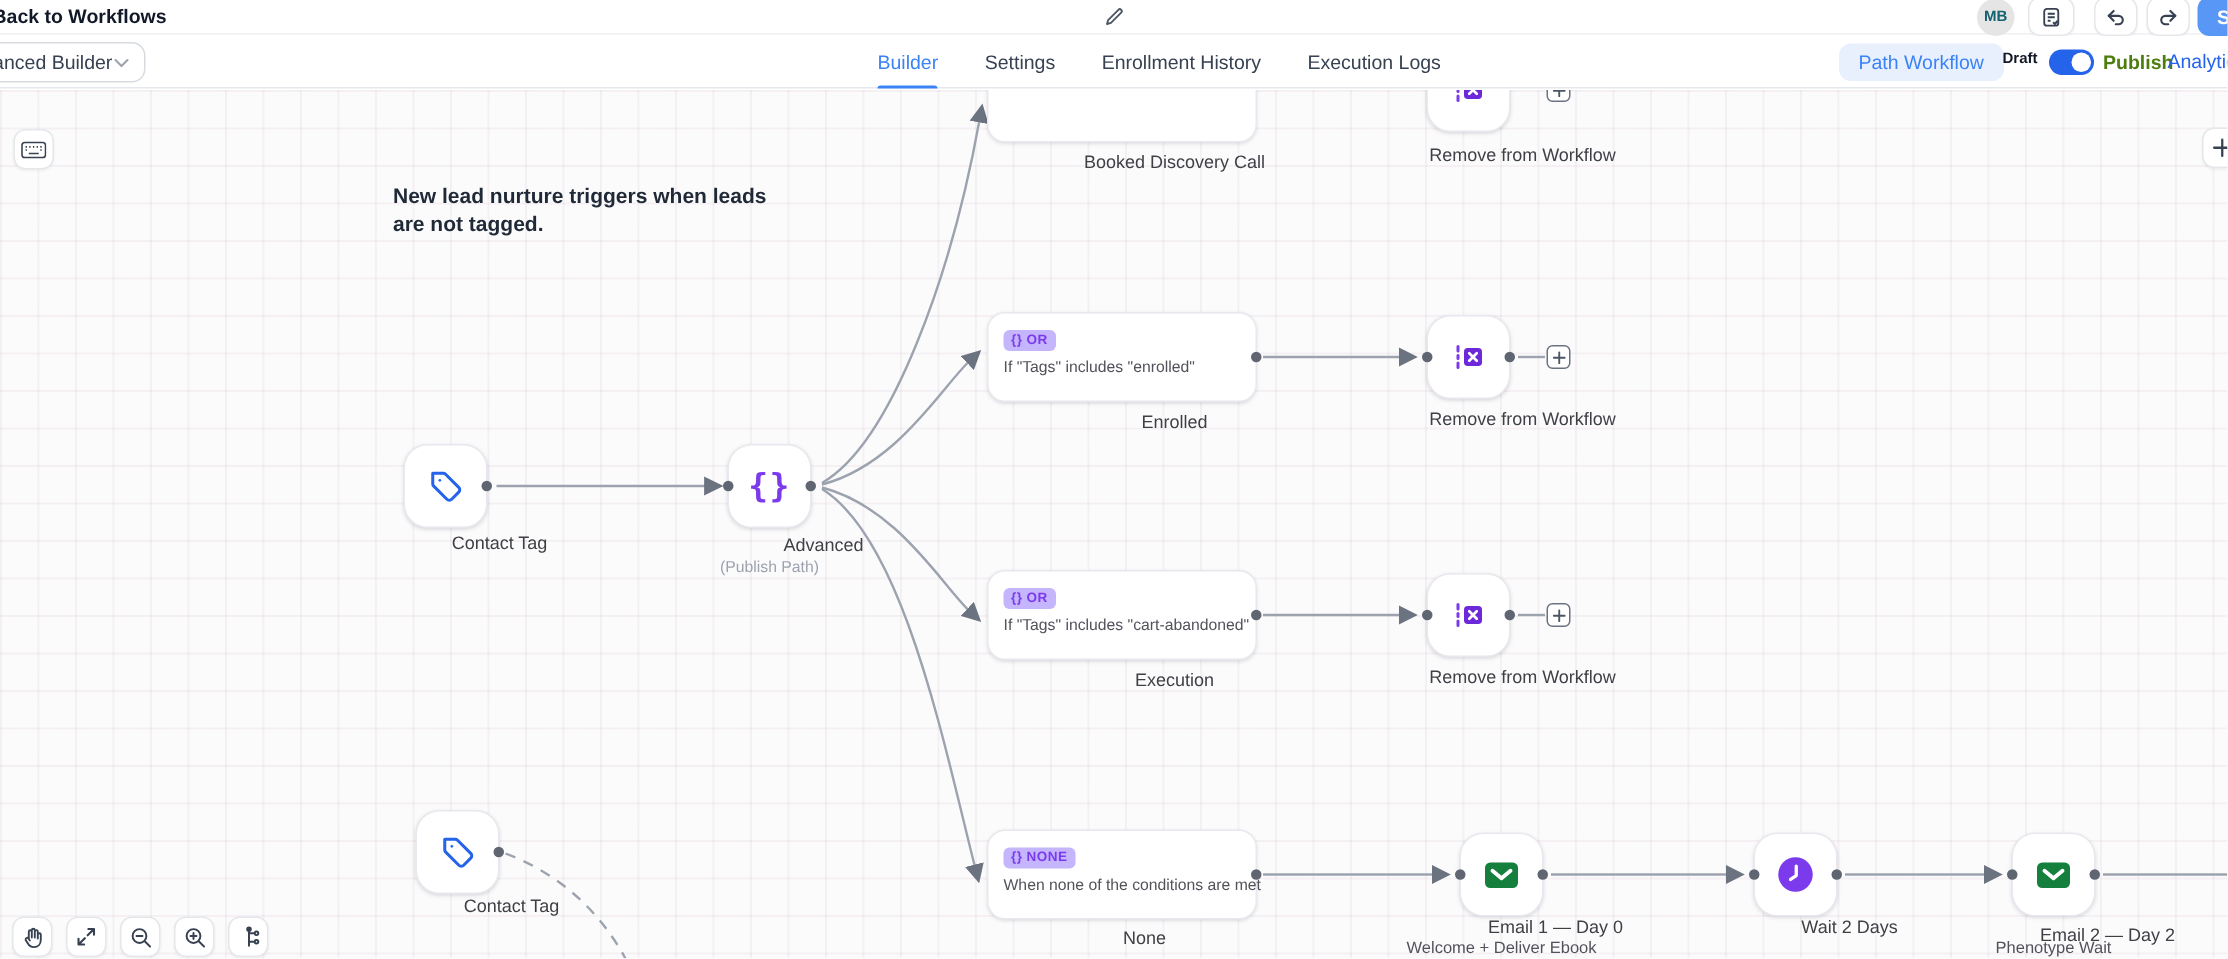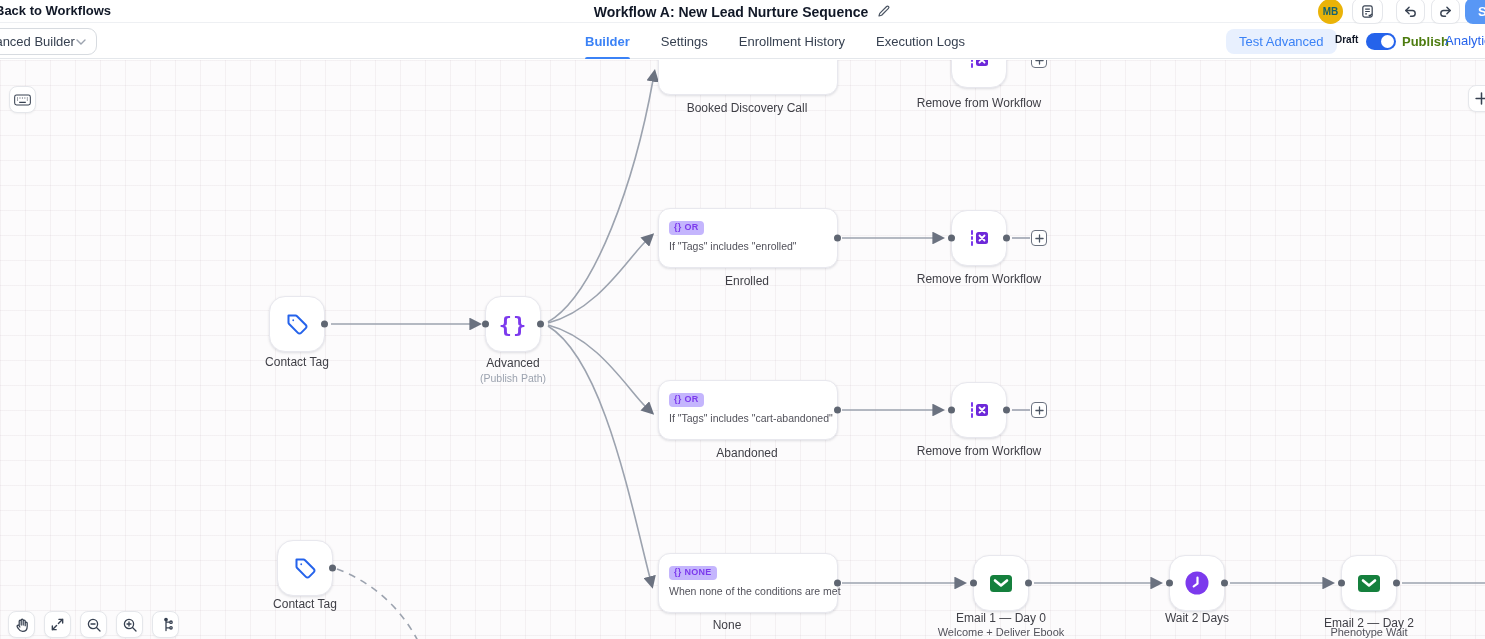--- a/index.html
+++ b/index.html
@@ -7,37 +7,37 @@
   body {
     width:1485px; height:639px; overflow:hidden; position:relative;
     font-family:"Liberation Sans", sans-serif; background:#fff; color:#111827;
   }
   
   .header { position:absolute; left:0; top:0; width:1485px; height:23px; background:#fff; border-bottom:1px solid #eef0f3; z-index:30; }
   .back-link { position:absolute; left:-5px; top:3px; font-size:13px; font-weight:700; color:#111827; white-space:nowrap; cursor:pointer; }
   .title-wrap { position:absolute; left:0; right:0; top:0; height:23px; display:flex; align-items:center; justify-content:center; gap:8px; }
   .wf-title { font-size:14px; font-weight:600; color:#111827; white-space:nowrap; }
   .edit-icon { display:flex; cursor:pointer; }
-  .avatar { position:absolute; left:1318px; top:-1px; width:25px; height:25px; border-radius:50%; background:#eab308; color:#14616f;
+  .avatar { position:absolute; left:1318px; top:-1px; width:25px; height:25px; border-radius:50%; background:#e5e5e5; color:#14616f;
             font-size:10px; font-weight:700; display:flex; align-items:center; justify-content:center; cursor:pointer; }
   .hbtn { position:absolute; top:-2px; height:26px; background:#fff; border:1px solid #e5e7eb; border-radius:8px;
           display:flex; align-items:center; justify-content:center; cursor:pointer; box-shadow:0 1px 1px rgba(0,0,0,.03); }
   .hbtn.doc   { left:1352px; width:31px; }
   .hbtn.undo  { left:1396px; width:29px; }
   .hbtn.redo  { left:1431px; width:29px; }
   .save-btn { position:absolute; left:1465px; top:-2px; height:26px; width:62px; background:#5897f5; color:#fff; border:none;
               border-radius:8px; font-size:13px; font-weight:600; text-align:left; padding-left:13px; cursor:pointer; }
   
   .toolbar { position:absolute; left:0; top:24px; width:1485px; height:35px; background:#fff; border-bottom:1px solid #e4e7eb; z-index:30; }
   .mode-select { position:absolute; left:-40px; top:4px; width:137px; height:27px; border:1px solid #d7dbe0; border-radius:9px;
                  background:#fff; display:flex; align-items:center; padding:0 10px 0 12px; font-size:13px; color:#374151; cursor:pointer; }
   .mode-select .chev { margin-left:auto; display:flex; }
   .tabs { position:absolute; left:585px; top:0; height:35px; display:flex; gap:31px; }
   .tab { position:relative; height:35px; display:flex; align-items:center; font-size:13px; color:#374151; cursor:pointer; white-space:nowrap; }
-  .tab.active { color:#3b82f6; font-weight:700; }
+  .tab.active { color:#3b82f6; font-weight:400; }
   .tab.active::after { content:""; position:absolute; left:0; right:0; bottom:0; height:2px; background:#3b82f6; border-radius:2px 2px 0 0; }
   .test-btn { position:absolute; left:1226px; top:5px; height:25px; padding:0 13px; background:#e8f0fe; color:#3b82f6;
               border:none; border-radius:8px; font-size:13px; font-weight:500; cursor:pointer; white-space:nowrap; }
   .draft-label { position:absolute; left:1335px; top:10px; font-size:10px; font-weight:600; color:#111827; }
   .pub-toggle { position:absolute; left:1366px; top:9px; width:30px; height:17px; border-radius:9px; background:#2563eb; cursor:pointer; }
   .pub-toggle .knob { position:absolute; right:2px; top:2px; width:13px; height:13px; border-radius:50%; background:#fff; }
   .publish-label { position:absolute; left:1402px; top:10px; font-size:13px; font-weight:700; color:#4d7c0f; }
   .analytics { position:absolute; left:1440px; top:9px; width:45px; overflow:hidden; display:flex; align-items:center; gap:5px;
                font-size:13px; color:#2563eb; white-space:nowrap; cursor:pointer; }
   
@@ -50,37 +50,36 @@
   .icon-node { position:absolute; width:56px; height:56px; background:#fff; border:1px solid #e8e8ee; border-radius:16px;
                box-shadow:0 1px 3px rgba(16,24,40,.09), 0 1px 2px rgba(16,24,40,.04);
                display:flex; align-items:center; justify-content:center; cursor:pointer; z-index:5; }
   .cond-card { position:absolute; width:180px; height:60px; background:#fff; border:1px solid #e8e8ee; border-radius:12px;
                box-shadow:0 1px 3px rgba(16,24,40,.09), 0 1px 2px rgba(16,24,40,.04);
                padding:7px 10px; cursor:pointer; z-index:5; }
   .badge { display:inline-block; font-size:9px; font-weight:700; color:#7c3aed; background:#c4b5fd; border-radius:4px;
            padding:2px 5px; letter-spacing:.3px; line-height:1.1; }
   .rule { font-size:10.5px; color:#52525b; margin-top:5px; white-space:nowrap; }
   .braces-glyph { font-size:22px; font-weight:600; color:#7c3aed; letter-spacing:1px; font-family:"DejaVu Sans Mono", monospace; }
-  .node-label { position:absolute; transform:translateX(-50%); font-size:12px; color:#3f3f46; white-space:nowrap; text-align:left; z-index:6; }
+  .node-label { position:absolute; transform:translateX(-50%); font-size:12px; color:#3f3f46; white-space:nowrap; text-align:left; z-index:6;margin-left:36px; }
   .node-sublabel { position:absolute; transform:translateX(-50%); font-size:10.5px; color:#9ca3af; white-space:nowrap; text-align:center; z-index:6; }
   .node-sublabel.dark { color:#52525b; font-size:11px; }
   .h { position:absolute; width:7px; height:7px; border-radius:50%; background:#5f6672; top:50%; transform:translateY(-50%); z-index:7; cursor:crosshair; }
   .h-l { left:-4px; } .h-r { right:-4px; }
   .plus-box { position:absolute; width:16px; height:16px; background:#fff; border:1.4px solid #6b7280; border-radius:4px;
               display:flex; align-items:center; justify-content:center; cursor:pointer; z-index:5; }
   .ctl { position:absolute; width:27px; height:27px; background:#fff; border:1px solid #e5e7eb; border-radius:8px;
          box-shadow:0 1px 2px rgba(0,0,0,.05); display:flex; align-items:center; justify-content:center; cursor:pointer; z-index:20; }
 </style>
 </head>
 <body>
 
 <div class="header">
   <span class="back-link">Back to Workflows</span>
   <div class="title-wrap">
-    <span class="wf-title">Workflow A: New Lead Nurture Sequence</span>
     <span class="edit-icon">
       <svg width="15" height="15" viewBox="0 0 16 16" fill="none" stroke="#4b5563" stroke-width="1.3" stroke-linejoin="round">
           <path d="M11.3 2.7a1.4 1.4 0 0 1 2 2L6 12l-2.8.8L4 10z"></path>
         </svg>
     </span>
   </div>
   <div class="avatar">MB</div>
   <div class="hbtn doc">
     <svg width="15" height="15" viewBox="0 0 16 16" fill="none" stroke="#374151" stroke-width="1.3">
         <rect x="3" y="2" width="10" height="12" rx="2"></rect>
@@ -111,21 +110,21 @@
           <path d="M1 1l4 4 4-4"></path>
         </svg>
     </span>
   </div>
   <div class="tabs">
     <div class="tab active">Builder</div>
     <div class="tab">Settings</div>
     <div class="tab">Enrollment History</div>
     <div class="tab">Execution Logs</div>
   </div>
-  <button class="test-btn">Test Advanced</button>
+  <button class="test-btn">Path Workflow</button>
   <span class="draft-label">Draft</span>
   <div class="pub-toggle">
       <div class="knob"></div>
     </div>
   <span class="publish-label">Publish</span>
   <div class="analytics">
     <svg width="13" height="13" viewBox="0 0 14 14">
         <rect x="1" y="7.5" width="3" height="5.5" fill="#94a3b8"></rect>
         <rect x="5.5" y="3.5" width="3" height="9.5" fill="#3b82f6"></rect>
         <rect x="10" y="5.5" width="3" height="7.5" fill="#22c55e"></rect>
@@ -165,20 +164,21 @@
         <rect x="0.7" y="0.7" width="16.6" height="10.6" rx="2"></rect>
         <path d="M3.2 3.8h1M5.8 3.8h1M8.4 3.8h1M11 3.8h1M13.6 3.8h1M3.2 6h1M13.6 6h1M5.5 8.5h7"></path>
       </svg>
   </div>
   <div class="ctl" style="left:1468px; top:25px;">
     <svg width="13" height="13" viewBox="0 0 12 12" fill="none" stroke="#374151" stroke-width="1.4" stroke-linecap="round">
         <path d="M6 1v10M1 6h10"></path>
       </svg>
   </div>
 
+  <div class="note">New lead nurture triggers when leads are not tagged.</div>
 
   <div class="cond-card" style="left:658px; top:-25px;"></div>
   <div class="node-label" style="left:747px; top:41px;">Booked Discovery Call</div>
 
   <div class="icon-node" style="left:951px; top:-28px;">
     <svg width="26" height="26" viewBox="0 0 26 26">
         <g stroke="#7c3aed" stroke-width="2" stroke-linecap="round">
           <line x1="6" y1="6" x2="6" y2="9"></line>
           <line x1="6" y1="12" x2="6" y2="14"></line>
           <line x1="6" y1="17" x2="6" y2="20"></line>
@@ -236,21 +236,21 @@
     <svg width="9" height="9" viewBox="0 0 10 10" fill="none" stroke="#4b5563" stroke-width="1.4" stroke-linecap="round">
         <path d="M5 1v8M1 5h8"></path>
       </svg>
   </div>
 
   <div class="cond-card" style="left:658px; top:320px;">
     <span class="badge">{} OR</span>
     <div class="rule">If "Tags" includes "cart-abandoned"</div>
     <span class="h h-r"></span>
   </div>
-  <div class="node-label" style="left:747px; top:386px;">Abandoned</div>
+  <div class="node-label" style="left:747px; top:386px;">Execution</div>
 
   <div class="icon-node" style="left:951px; top:322px;">
     <svg width="26" height="26" viewBox="0 0 26 26">
         <g stroke="#7c3aed" stroke-width="2" stroke-linecap="round">
           <line x1="6" y1="6" x2="6" y2="9"></line>
           <line x1="6" y1="12" x2="6" y2="14"></line>
           <line x1="6" y1="17" x2="6" y2="20"></line>
         </g>
         <rect x="10" y="7" width="12" height="12" rx="2.5" fill="#6d28d9"></rect>
         <path d="M13.5 10.5l5 5M18.5 10.5l-5 5" stroke="#fff" stroke-width="1.8" stroke-linecap="round"></path>

